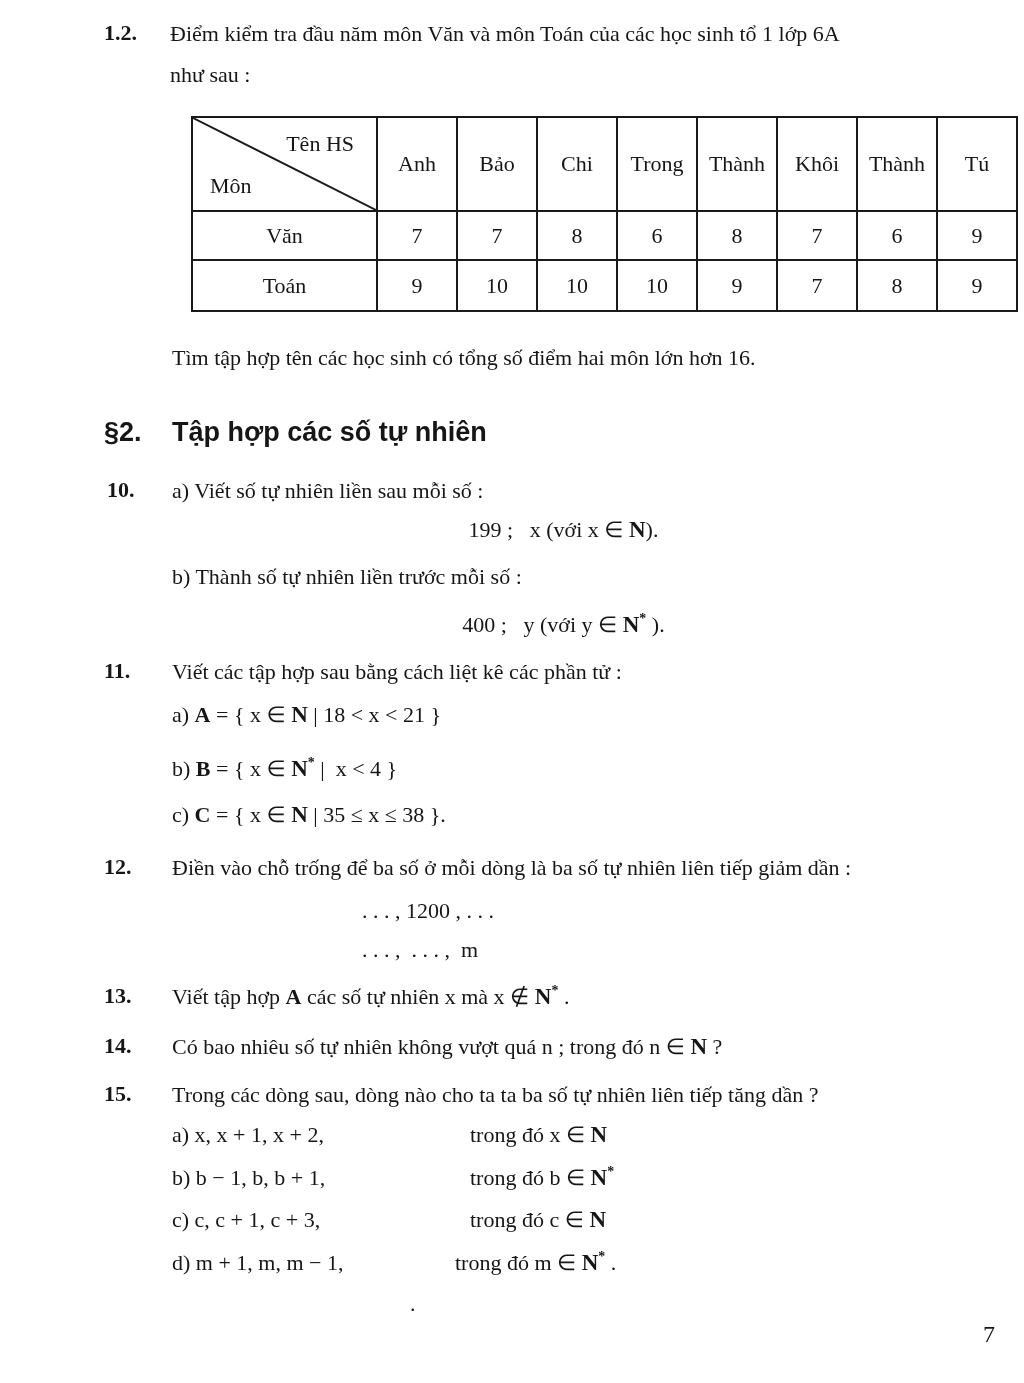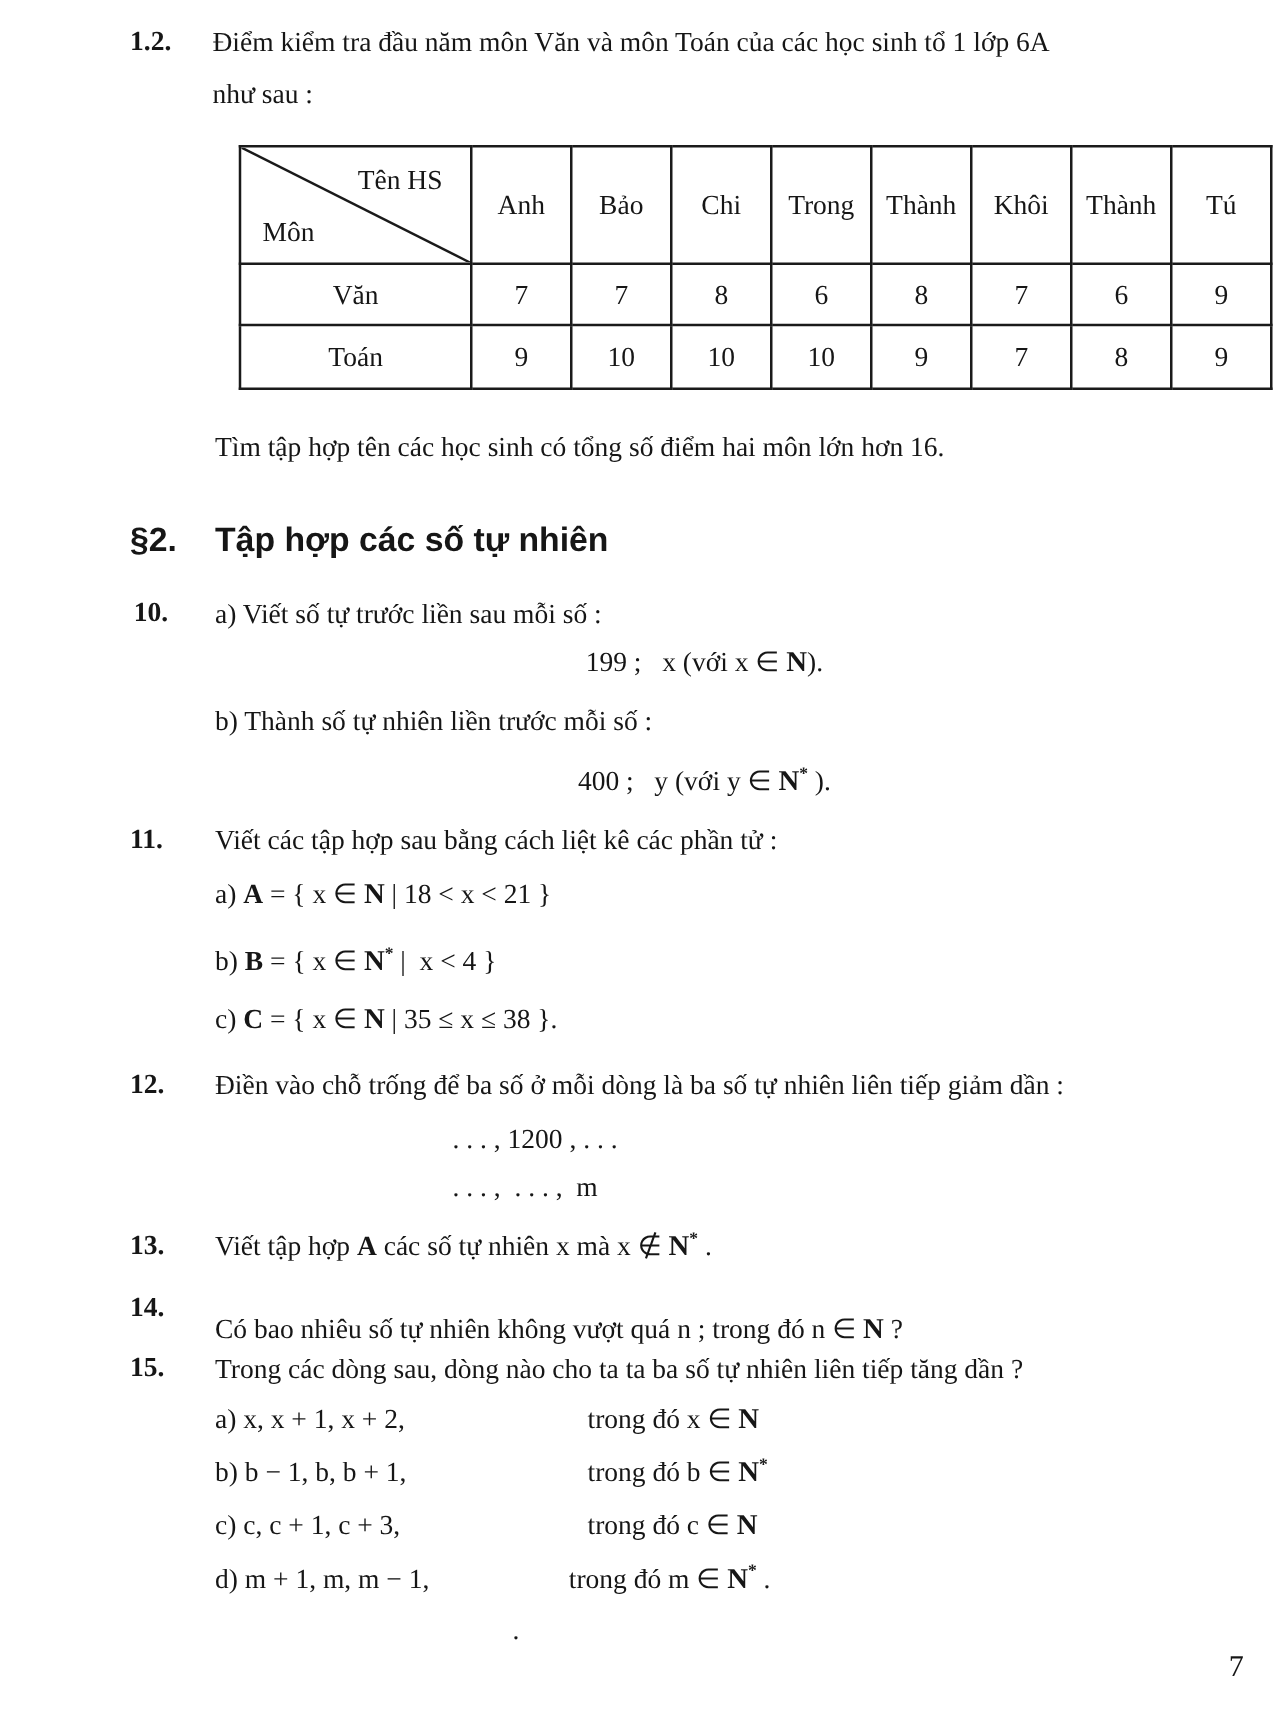--- a/index.html
+++ b/index.html
@@ -128,21 +128,21 @@
       </tr>
     </tbody>
       </table>
 
     <div class="abs txt" style="left:172px; top:344px;">Tìm tập hợp tên các học sinh có tổng số điểm hai môn lớn hơn 16.</div>
 
     <div class="abs heading" style="left:104px; top:417px;">§2.</div>
     <div class="abs heading" style="left:172px; top:417px;">Tập hợp các số tự nhiên</div>
 
     <div class="abs num" style="left:107px; top:477px;">10.</div>
-    <div class="abs txt" style="left:172px; top:477px;">a) Viết số tự trước liền sau mỗi số :</div>
+    <div class="abs txt" style="left:172px; top:477px;">a) Viết số tự nhiên liền sau mỗi số :</div>
     <div class="abs txt center-line" style="top:516px;">
       <span>199 ;&nbsp;&nbsp; x (với x ∈ </span><span class="bN">N</span><span>).</span>
     </div>
     <div class="abs txt" style="left:172px; top:563px;">b) Thành số tự nhiên liền trước mỗi số :</div>
     <div class="abs txt center-line" style="top:611px;">
       <span>400 ;&nbsp;&nbsp; y (với y ∈ </span><span class="bN"><span>N</span><span class="star">*</span></span><span> ).</span>
     </div>
 
     <div class="abs num" style="left:104px; top:658px;">11.</div>
     <div class="abs txt" style="left:172px; top:658px;">Viết các tập hợp sau bằng cách liệt kê các phần tử :</div>
@@ -160,21 +160,21 @@
     <div class="abs txt" style="left:172px; top:854px;">Điền vào chỗ trống để ba số ở mỗi dòng là ba số tự nhiên liên tiếp giảm dần :</div>
     <div class="abs txt" style="left:362px; top:897px;">. . . , 1200 , . . .</div>
     <div class="abs txt" style="left:362px; top:936px;">. . . ,&nbsp; . . . ,&nbsp; m</div>
 
     <div class="abs num" style="left:104px; top:983px;">13.</div>
     <div class="abs txt" style="left:172px; top:983px;">
       <span>Viết tập hợp </span><span class="bset">A</span><span> các số tự nhiên x mà x ∉ </span><span class="bN"><span>N</span><span class="star">*</span></span><span> .</span>
     </div>
 
     <div class="abs num" style="left:104px; top:1033px;">14.</div>
-    <div class="abs txt" style="left:172px; top:1033px;margin-top:16px;">
+    <div class="abs txt" style="left:172px; top:1033px;">
       <span>Có bao nhiêu số tự nhiên không vượt quá n ; trong đó n ∈ </span><span class="bN">N</span><span> ?</span>
     </div>
 
     <div class="abs num" style="left:104px; top:1081px;">15.</div>
     <div class="abs txt" style="left:172px; top:1081px;">Trong các dòng sau, dòng nào cho ta ta ba số tự nhiên liên tiếp tăng dần ?</div>
     <div class="abs txt" style="left:172px; top:1121px;">
       <span class="seq">a) x, x + 1, x + 2,</span><span>trong đó x ∈ </span><span class="bN">N</span>
     </div>
     <div class="abs txt" style="left:172px; top:1164px;">
       <span class="seq">b) b − 1, b, b + 1,</span><span>trong đó b ∈ </span><span class="bN"><span>N</span><span class="star">*</span></span>

